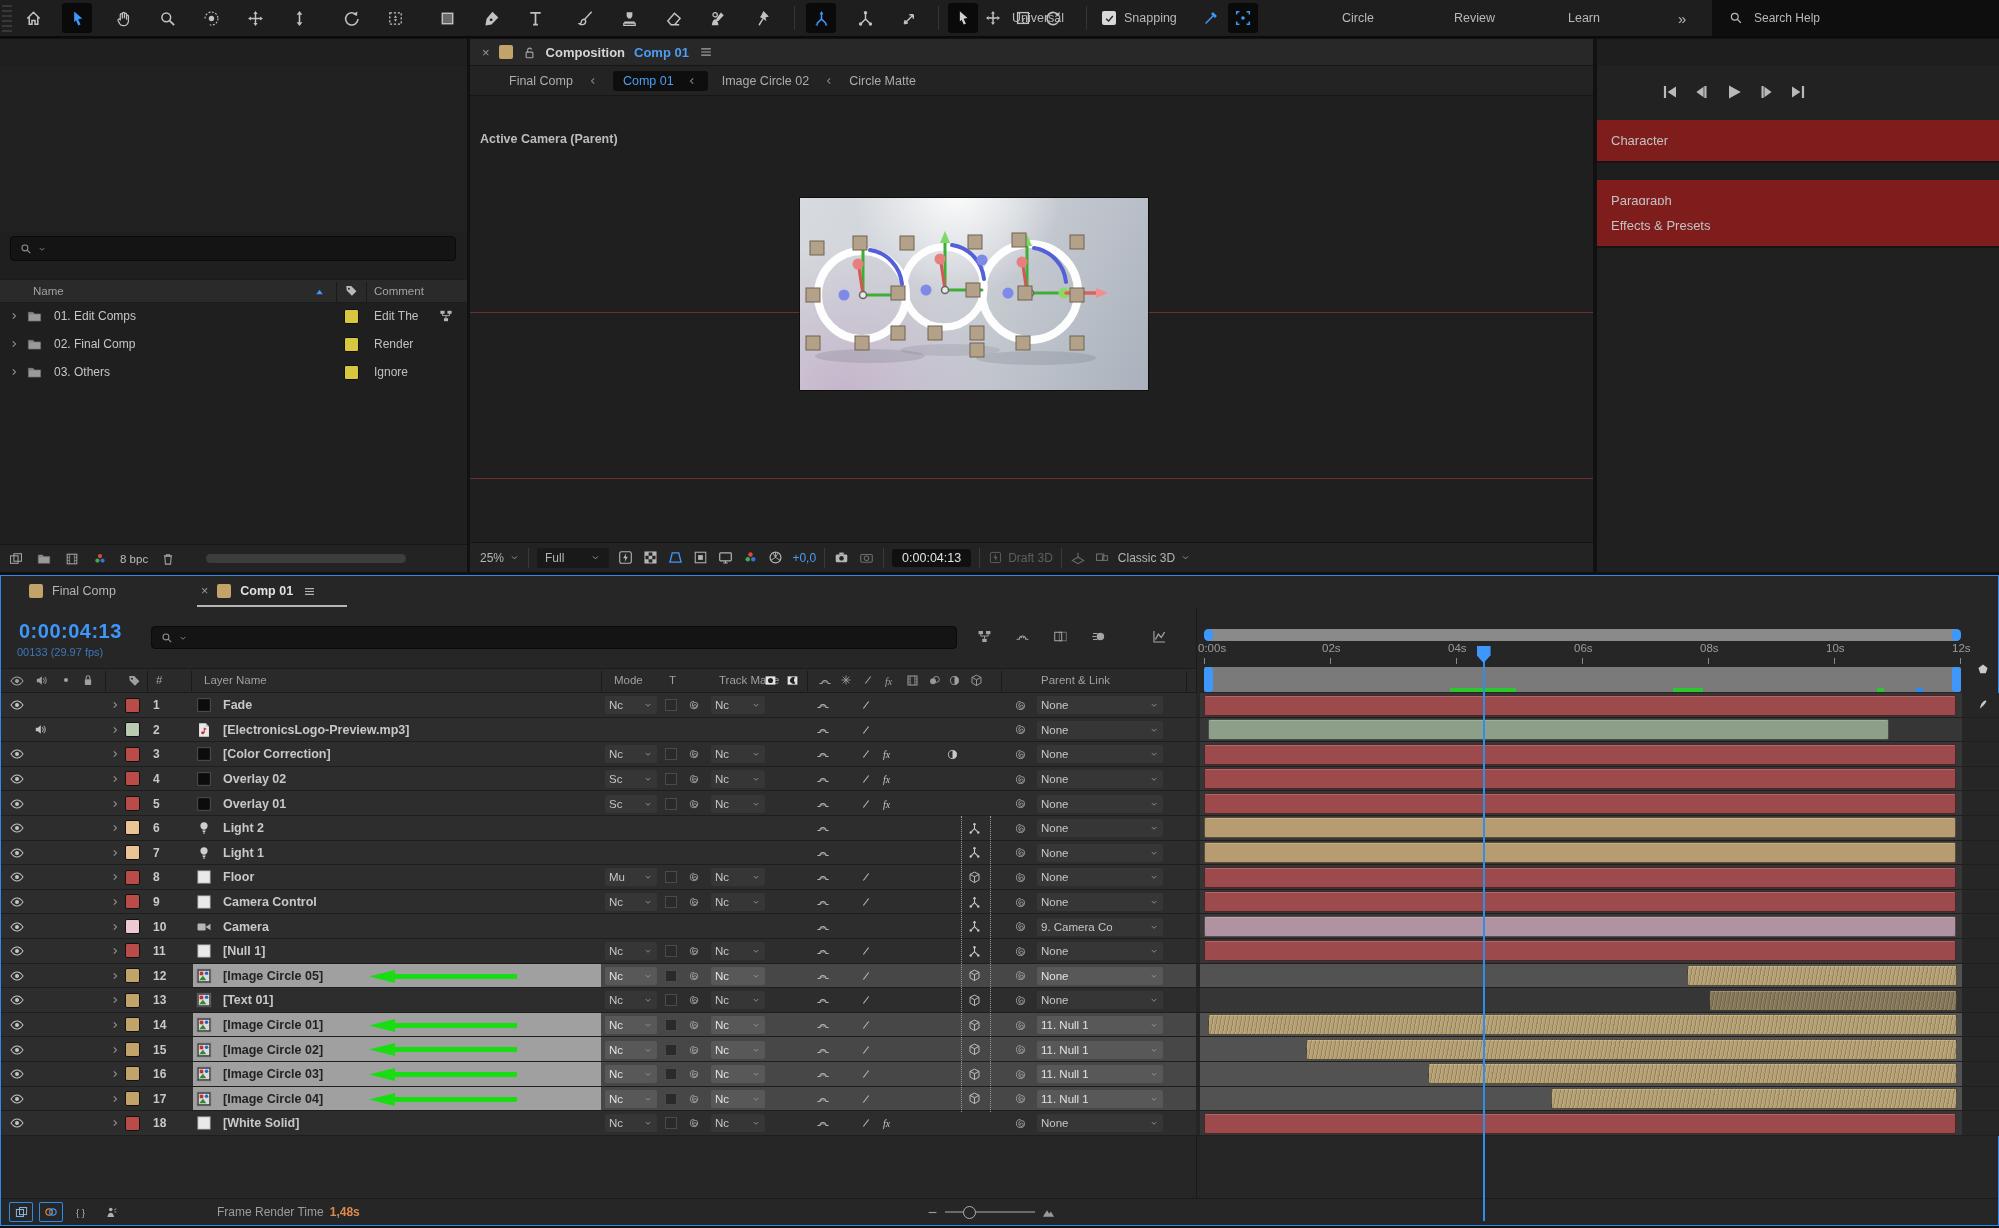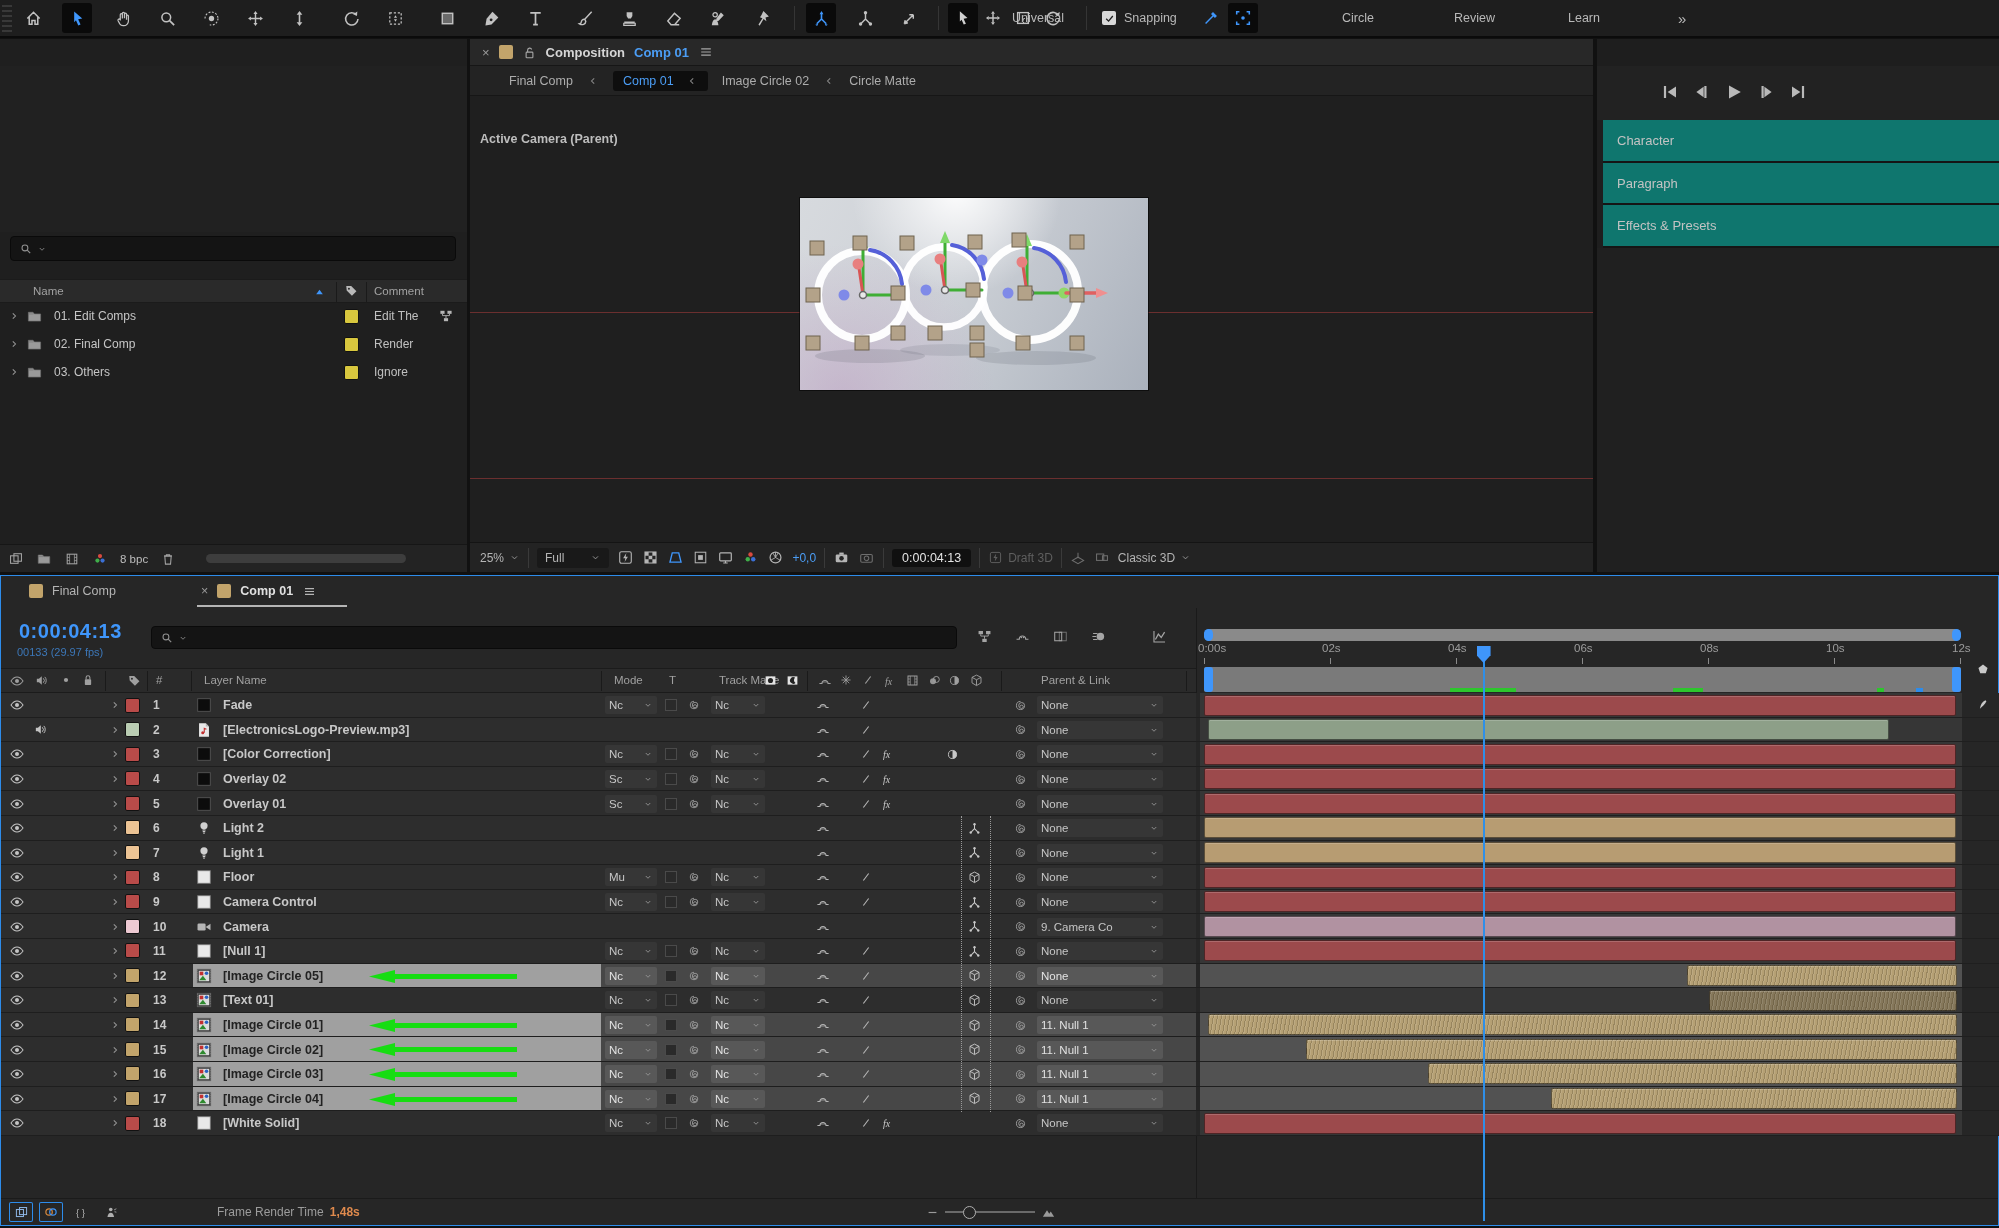--- a/index.html
+++ b/index.html
@@ -38,21 +38,21 @@
        radial-gradient(circle at 12% 104%, rgba(186,152,190,.5), rgba(186,152,190,0) 42%),
        linear-gradient(118deg,#d7dade 0%,#ccd0d6 45%,#aab1bc 100%);
      box-shadow:0 0 0 1px rgba(0,0,0,.55);}
   .vctrl{position:absolute;left:0;right:0;bottom:0;height:30px;background:#232323;border-top:1px solid #141414;display:flex;align-items:center;gap:8px;padding:0 10px;color:#b5b5b5;box-sizing:border-box;}
   .vbtn{display:flex;align-items:center;gap:5px;color:#b5b5b5;}
   .vdd{background:#191919;border-radius:3px;height:20px;display:flex;align-items:center;gap:26px;padding:0 8px;}
   .vsep{width:1px;height:20px;background:#3a3a3a;}
   .tcbox{background:#101010;border-radius:3px;padding:2px 10px;color:#e3e3e3;font-size:12.5px;}
   .disab{color:#5f5f5f;}
   
-  .band{position:absolute;left:0;right:0;background:#0f766e;border-bottom:2px solid #151515;display:flex;align-items:center;padding:0 14px;color:#c3c3c3;font-size:13px;box-sizing:border-box;margin-left:6px;}
+  .band{position:absolute;left:0;right:0;background:#7f1d1d;border-bottom:2px solid #151515;display:flex;align-items:center;padding:0 14px;color:#c3c3c3;font-size:13px;box-sizing:border-box;}
   
   .timeline{position:absolute;left:0;top:575px;width:1999px;height:651px;background:#262626;border:1px solid #2d8ceb;box-sizing:border-box;}
   .tab{position:absolute;top:0;height:30px;display:flex;align-items:center;gap:9px;color:#b4b4b4;font-size:12.5px;}
   .tl-time{position:absolute;left:18px;top:44px;color:#3f96fb;font-size:20px;font-weight:bold;letter-spacing:.5px;}
   .tl-frames{position:absolute;left:16px;top:70px;color:#3c77b8;font-size:11px;}
   .tl-hicon{position:absolute;top:52px;color:#a5a5a5;}
   .colhead{position:absolute;left:0;top:92px;width:1195px;height:25px;background:#2a2a2a;border-top:1px solid #1b1b1b;border-bottom:1px solid #1b1b1b;color:#a0a0a0;font-size:11.5px;box-sizing:border-box;}
   .colhead span{position:absolute;top:5px;}
   .colhead .ic{position:absolute;top:4px;color:#a0a0a0;}
   #layer-rows{position:absolute;left:0;top:117px;width:1195px;}
@@ -262,20 +262,29 @@
           <svg width="18" height="18" viewBox="0 0 20 20">
             <path d="M3 6 V3 h3 M14 3 h3 v3 M17 14 v3 h-3 M6 17 H3 v-3" fill="none" stroke="currentColor" stroke-width="1.7"></path>
             <circle cx="10" cy="10" r="2" fill="currentColor"></circle>
           </svg>
         </span>
       </div>
     <div class="tlabel" style="left:1342px" id="ws0">Circle</div>
     <div class="tlabel" style="left:1454px" id="ws1">Review</div>
     <div class="tlabel" style="left:1568px" id="ws2">Learn</div>
     <div class="tlabel" style="left:1678px;font-size:15px">»</div>
+    <div class="searchwrap">
+      <span class="ic" id="search-ic">
+          <svg width="16" height="16" viewBox="0 0 20 20">
+            <circle cx="8.5" cy="8.5" r="4.2" fill="none" stroke="currentColor" stroke-width="1.5"></circle>
+            <path d="M11.7 11.7 L16 16" stroke="currentColor" stroke-width="1.7"></path>
+          </svg>
+        </span>
+      <span>Search Help</span>
+    </div>
   </div>
 
   <div class="panel" style="left:0;top:39px;width:467px;height:533px">
     <div class="abs" style="left:0;top:27px;right:0;height:166px;background:#212121"></div>
     <div class="searchbox" style="left:10px;top:197px;width:446px;height:25px">
       <span class="ic" id="psearch-ic">
           <svg width="14" height="14" viewBox="0 0 20 20">
             <circle cx="8.5" cy="8.5" r="4.2" fill="none" stroke="currentColor" stroke-width="1.5"></circle>
             <path d="M11.7 11.7 L16 16" stroke="currentColor" stroke-width="1.7"></path>
           </svg>
@@ -648,21 +657,21 @@
       <span class="ic abs" style="left:191px;top:16px" id="tr4">
           <svg width="20" height="20" viewBox="0 0 20 20" style="color:#b9b9b9">
             <path d="M4 4.6 V15.4 L12.4 10 Z" fill="currentColor"></path>
             <path d="M15 4 v12" stroke="currentColor" stroke-width="2.2"></path>
           </svg>
         </span>
     </div>
     <div class="band" style="top:81px;height:43px">
         <span id="cp0">Character</span>
       </div>
-    <div class="band" style="top:124px;height:42px">
+    <div class="band" style="top:141px;height:42px">
         <span id="cp1">Paragraph</span>
       </div>
     <div class="band" style="top:166px;height:43px">
         <span id="cp2">Effects &amp; Presets</span>
       </div>
     <div class="abs" style="left:0;top:209px;right:0;bottom:0;background:#202020"></div>
   </div>
 
   <div class="timeline">
 

